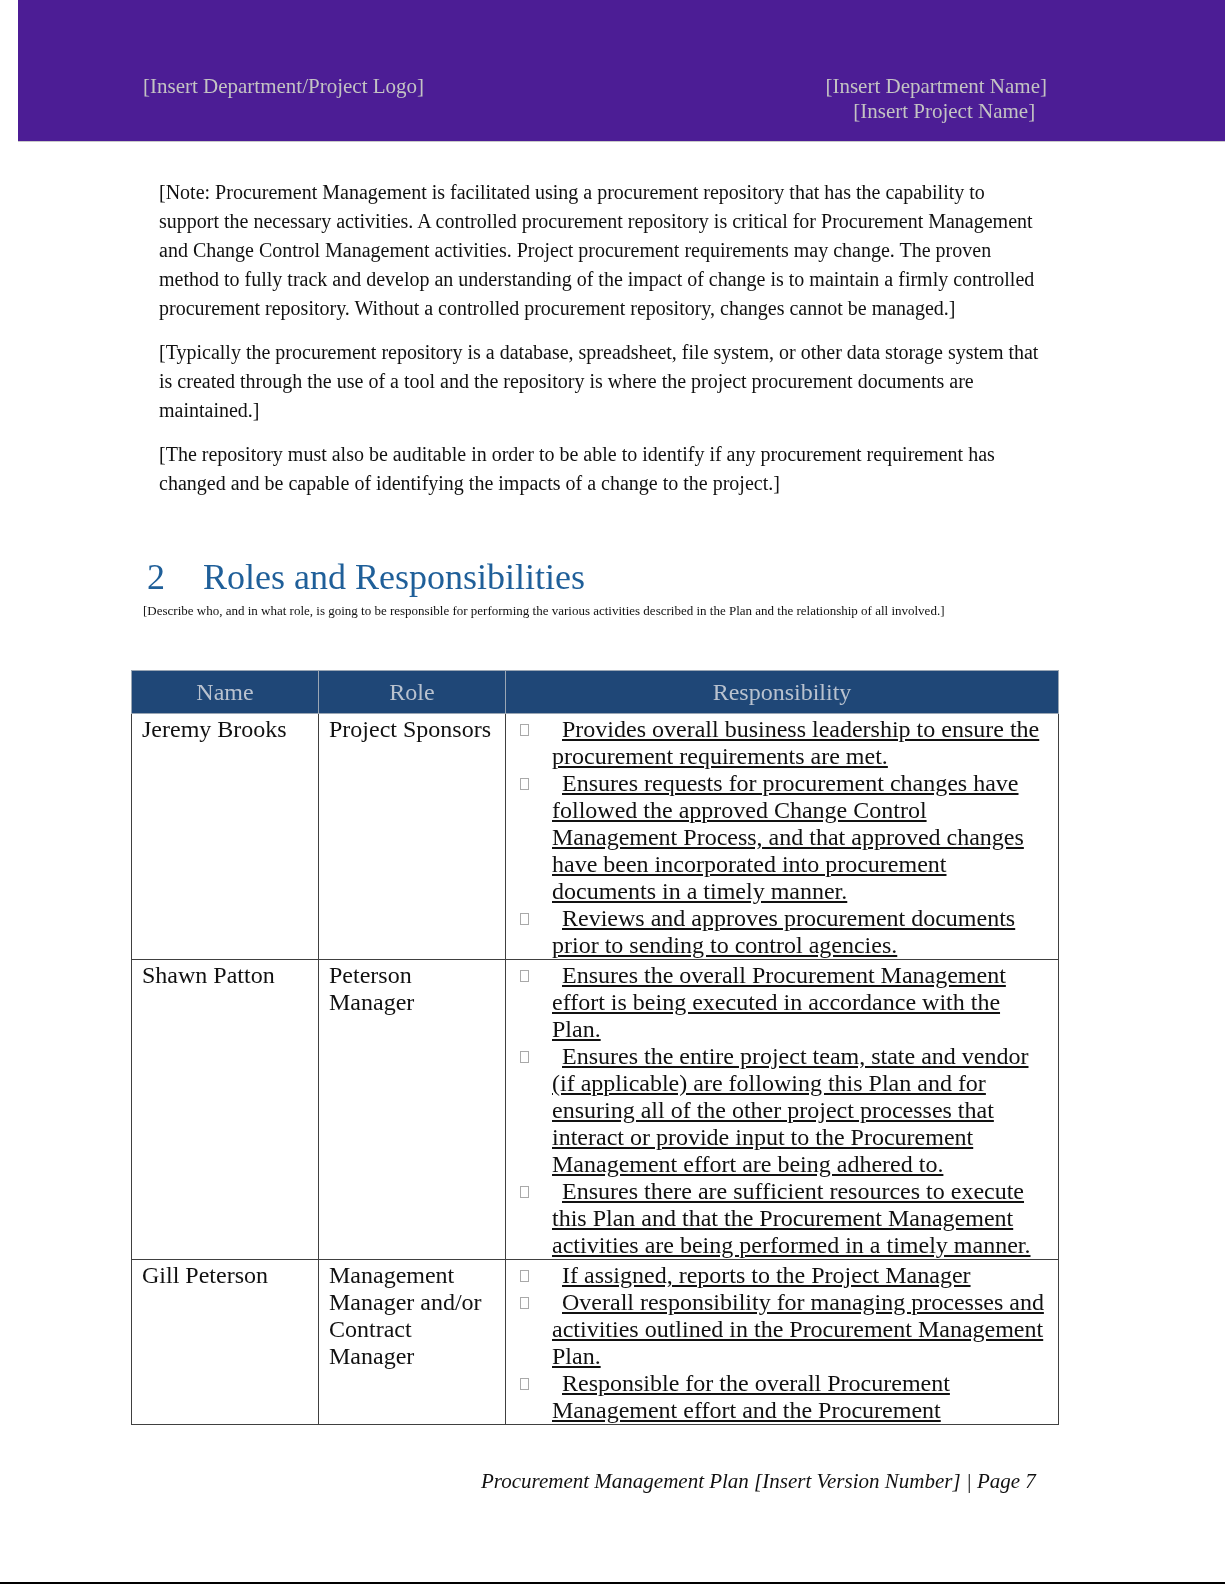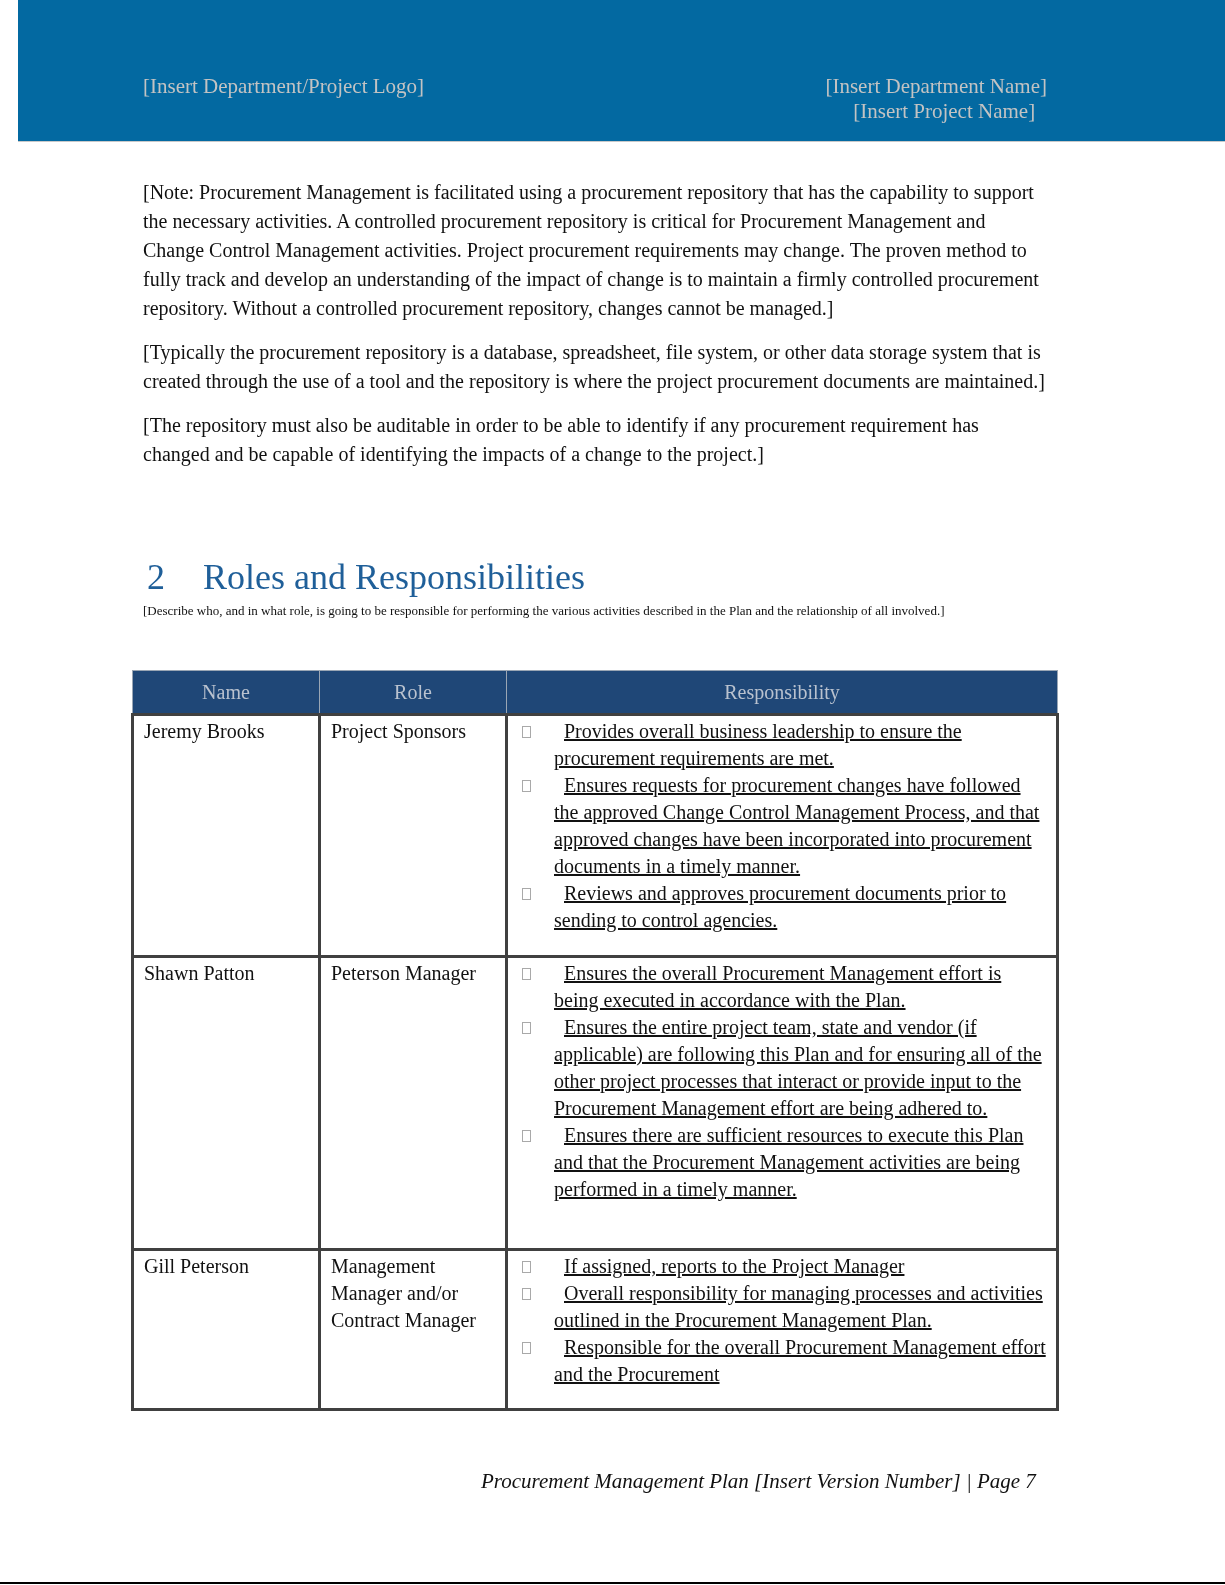--- a/index.html
+++ b/index.html
@@ -2,56 +2,56 @@
 <html><head>
 <meta charset="utf-8">
 <style>
   html, body { margin: 0; padding: 0; background: #ffffff; }
   body {
     width: 1225px; height: 1585px; position: relative; overflow: hidden;
     font-family: "Liberation Serif", "DejaVu Serif", serif; color: #111111;
   }
   .header-band {
     position: absolute; left: 18px; top: 0; width: 1207px; height: 141px;
-    background: #0369a1; border-bottom: 1px solid #c9c9c9;
+    background: #4c1d95; border-bottom: 1px solid #c9c9c9;
   }
   .header-logo {
     position: absolute; left: 125px; top: 74px; font-size: 21px; color: #c3c3c3;
   }
   .header-right {
     position: absolute; right: 162px; top: 74px; font-size: 21px; color: #c3c3c3;
     text-align: center; line-height: 25px;
   }
   .header-right .dept { margin-right: 16px; }
 
   .content {
     position: absolute; left: 143px; top: 178px; width: 905px;
     font-size: 20px; line-height: 29px;
   }
-  .content p { margin: 0 0 15px 0; }
+  .content p { margin: 0 0 15px 16px; }
 
   .section-heading {
     position: absolute; left: 143px; top: 551px; font-size: 36px; color: #1f5f99;
     line-height: 44px; margin: 4px; font-weight: normal;
   }
   .section-heading .num { display: inline-block; width: 56px; }
   .section-intro {
     position: absolute; left: 143px; top: 596px; width: 905px; font-size: 13px; line-height: 29px;
   }
 
   table.roles {
     position: absolute; left: 131px; top: 670px; width: 928px;
-    border-collapse: collapse; font-size: 20px; line-height: 27px;
+    border-collapse: collapse; font-size: 24px; line-height: 27px;
   }
   table.roles th {
     background: #1f4777; color: #b9c2cf; font-weight: normal; height: 42px;
     border: 1px solid #9aa6b4; text-align: center; padding: 0;
   }
   table.roles td {
-    border: 3px solid #404040; vertical-align: top; padding: 2px 10px 0 10px;
+    border: 1px solid #404040; vertical-align: top; padding: 2px 10px 0 10px;
   }
   .col-name { width: 186px; }
   .col-role { width: 186px; }
   .resp-list { list-style: none; margin: 0; padding: 0; }
   .resp-list li { position: relative; padding-left: 36px; }
   .resp-list li .box {
     position: absolute; left: 4px; top: 8px; width: 9px; height: 12px;
     border: 1px solid #a9a9a9; box-sizing: border-box;
   }
   .resp-list li .txt { display: block; text-indent: 10px; margin-left: -10px; padding-left: 10px; text-decoration: underline; }

